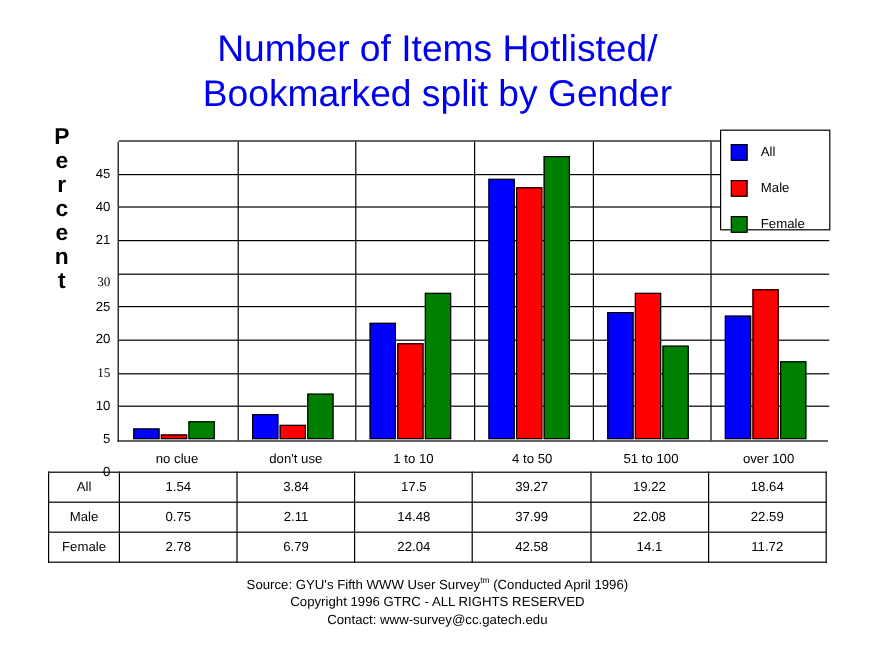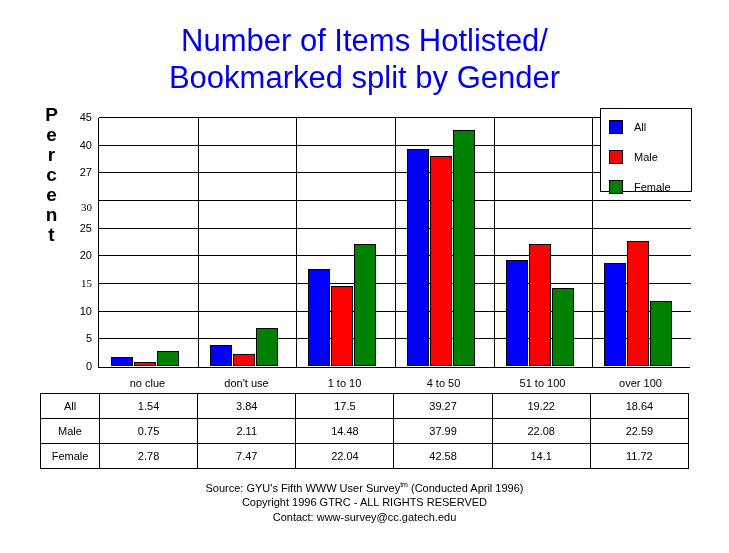--- a/index.html
+++ b/index.html
@@ -74,20 +74,21 @@
     background: #000000;
   }
   .ytick-label {
     position: absolute;
     right: 0;
     width: 26px;
     text-align: right;
     font-size: 11px;
     color: #000;
     line-height: 11px;
+    margin-top: 28px;
   }
   #ytick-labels {
     position: absolute;
     left: 62px;
     top: 0;
     width: 30px;
     height: 266px;
   }
   .vsep {
     position: absolute;
@@ -219,21 +220,21 @@
 
   <div id="plot-wrap">
     <div id="ytick-labels">
         <div class="ytick-label" style="top: 251px;">0</div>
         <div class="ytick-label" style="top: 223.333px;">5</div>
         <div class="ytick-label" style="top: 195.667px;">10</div>
         <div class="ytick-label" style="top: 168px; font-family: Liberation Serif, serif;">15</div>
         <div class="ytick-label" style="top: 140.333px;">20</div>
         <div class="ytick-label" style="top: 112.667px;">25</div>
         <div class="ytick-label" style="top: 92px; font-family: Liberation Serif, serif;">30</div>
-        <div class="ytick-label" style="top: 57.3333px;">27</div>
+        <div class="ytick-label" style="top: 57.3333px;">21</div>
         <div class="ytick-label" style="top: 29.6667px;">40</div>
         <div class="ytick-label" style="top: 2px;">45</div>
       </div>
     <div id="plot">
         <div class="gridline" style="top: 220.333px;"></div>
         <div class="gridline" style="top: 192.667px;"></div>
         <div class="gridline" style="top: 165px;"></div>
         <div class="gridline" style="top: 137.333px;"></div>
         <div class="gridline" style="top: 109.667px;"></div>
         <div class="gridline" style="top: 82px;"></div>
@@ -318,21 +319,21 @@
           <td>0.75</td>
           <td>2.11</td>
           <td>14.48</td>
           <td>37.99</td>
           <td>22.08</td>
           <td>22.59</td>
         </tr>
         <tr>
           <td class="rowhdr">Female</td>
           <td>2.78</td>
-          <td>7.47</td>
+          <td>6.79</td>
           <td>22.04</td>
           <td>42.58</td>
           <td>14.1</td>
           <td>11.72</td>
         </tr>
       </tbody>
   </table>
 
   <div id="footer">
     <div>

